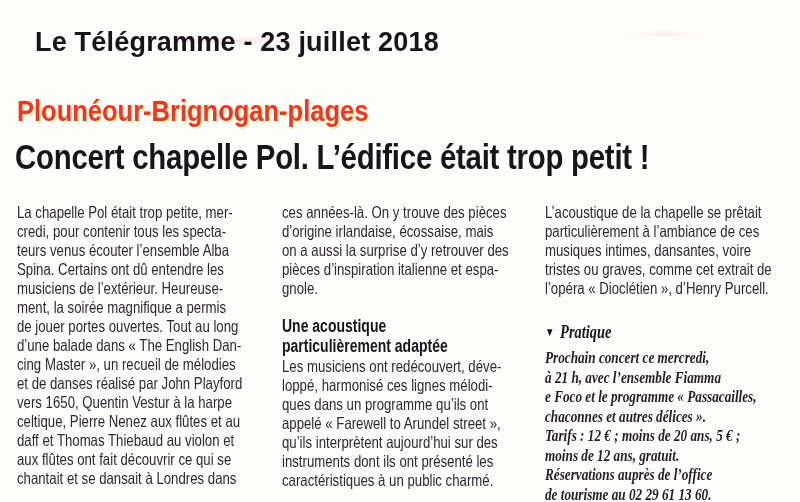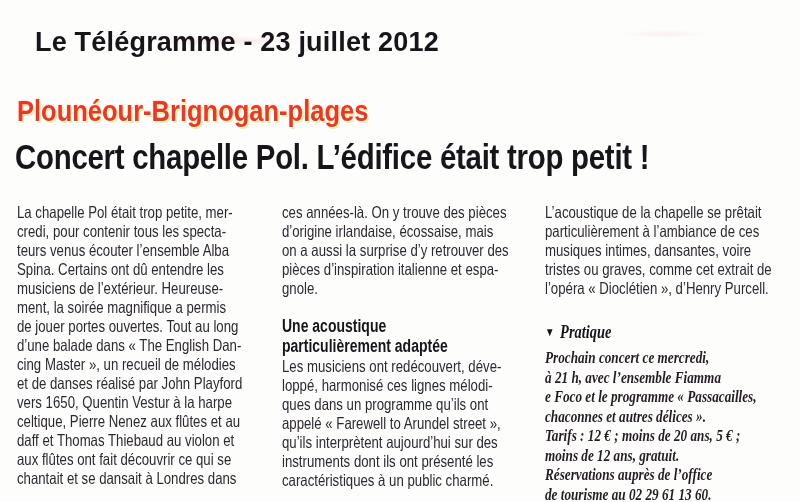--- a/index.html
+++ b/index.html
@@ -69,21 +69,21 @@
   }
 </style>
 </head>
 <body>
 
 <div class="page">
 
   <div class="scan-smudge smudge-1"></div>
   <div class="scan-smudge smudge-2"></div>
 
-  <div class="masthead">Le Télégramme - 23 juillet 2012</div>
+  <div class="masthead">Le Télégramme - 23 juillet 2018</div>
 
   <div class="kicker">Plounéour-Brignogan-plages</div>
 
   <h1 class="headline">Concert chapelle Pol. L’édifice était trop petit !</h1>
 
   <div class="col col1">
     <p class="body-lines">La chapelle Pol était trop petite, mer-
 credi, pour contenir tous les specta-
 teurs venus écouter l’ensemble Alba
 Spina. Certains ont dû entendre les

